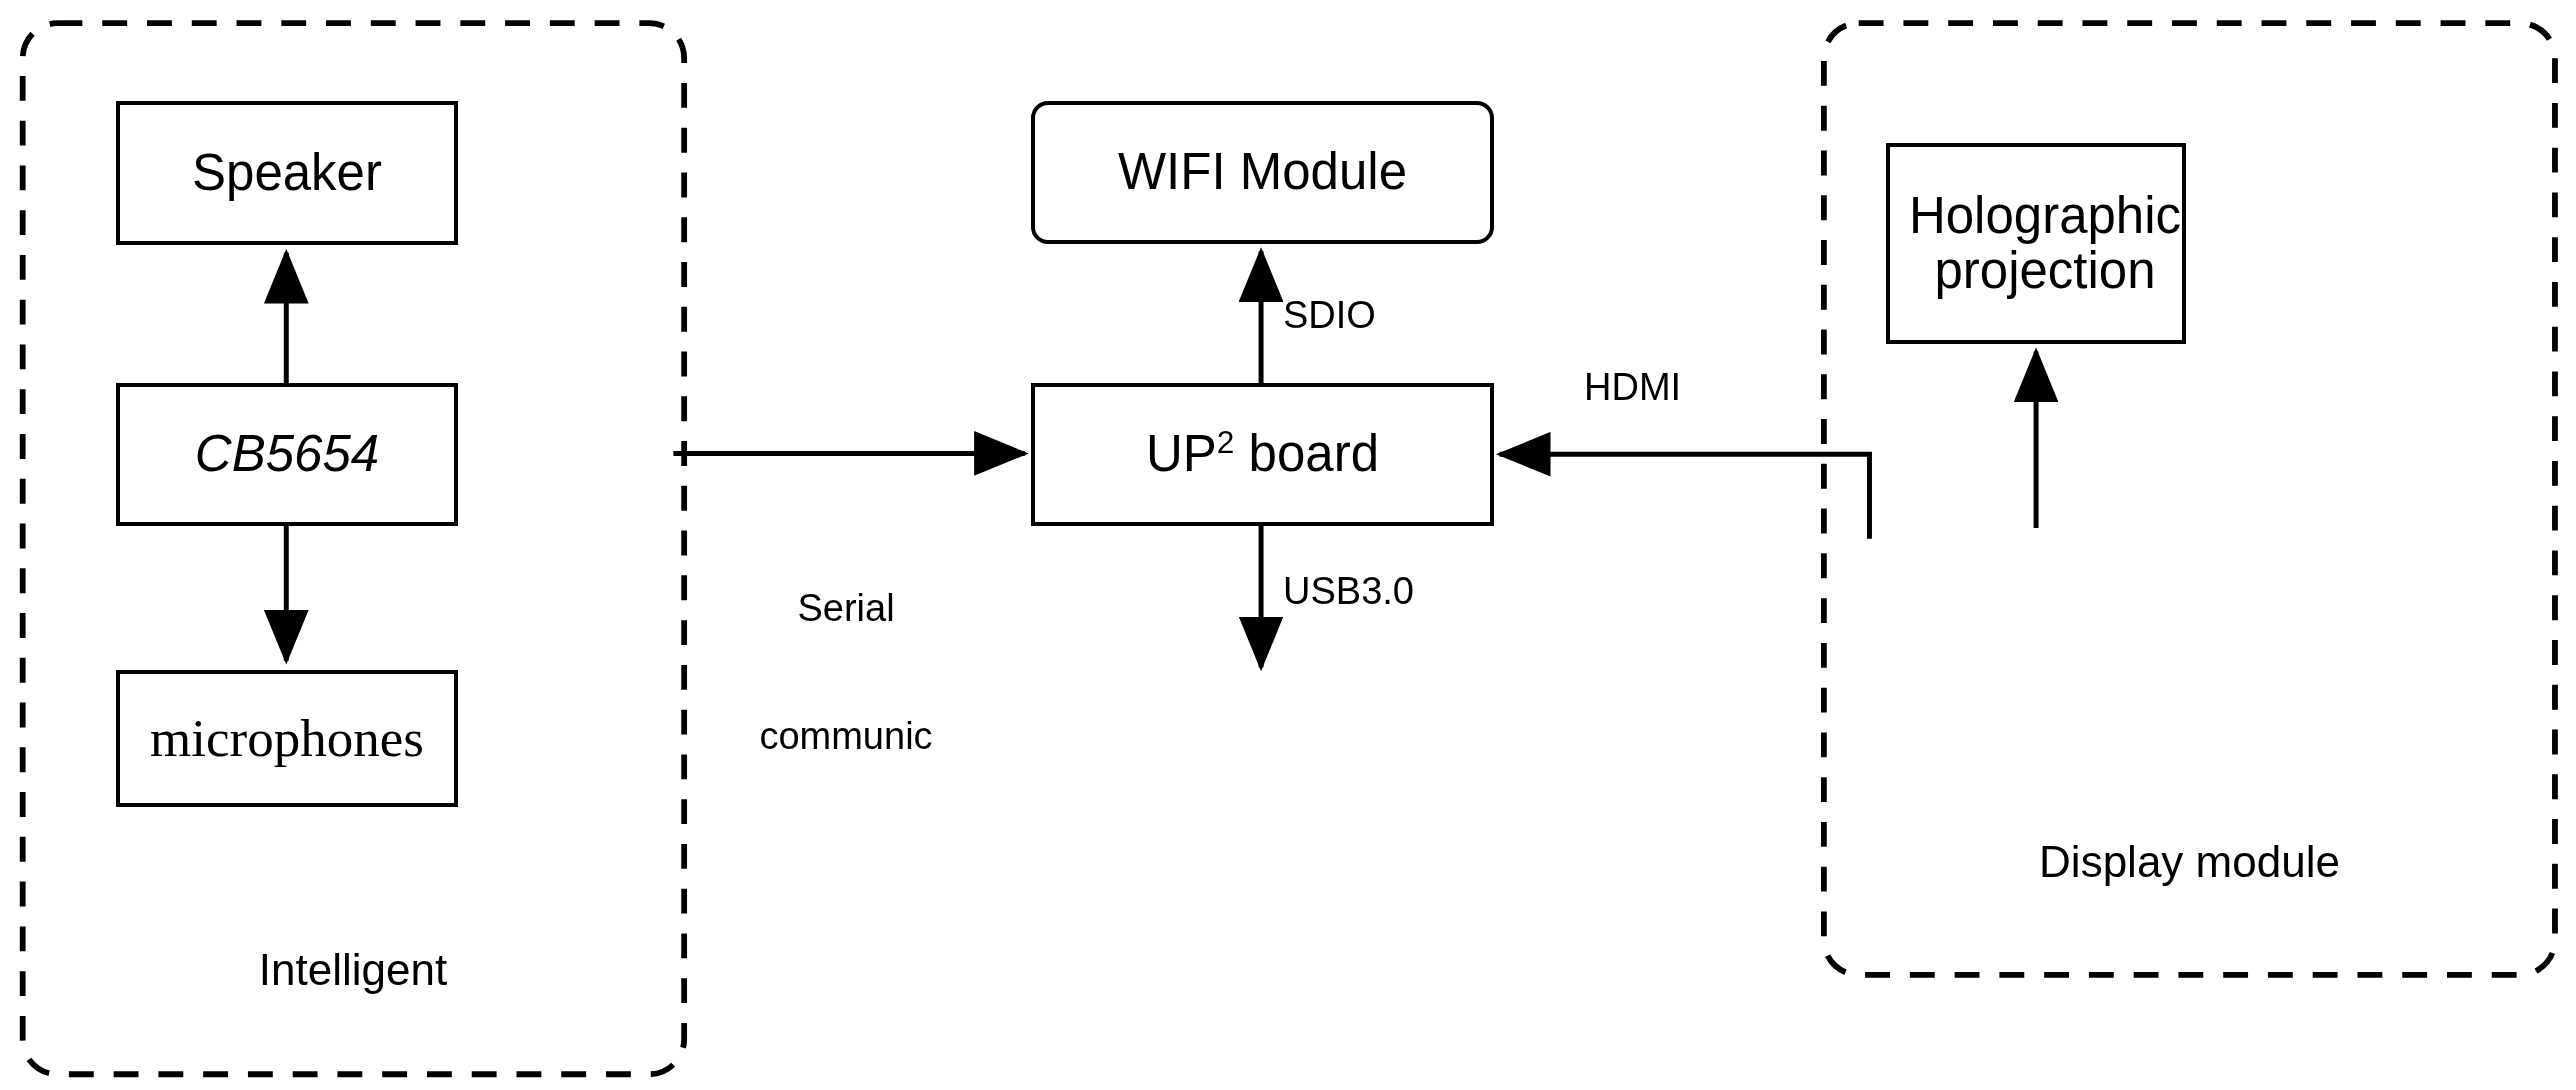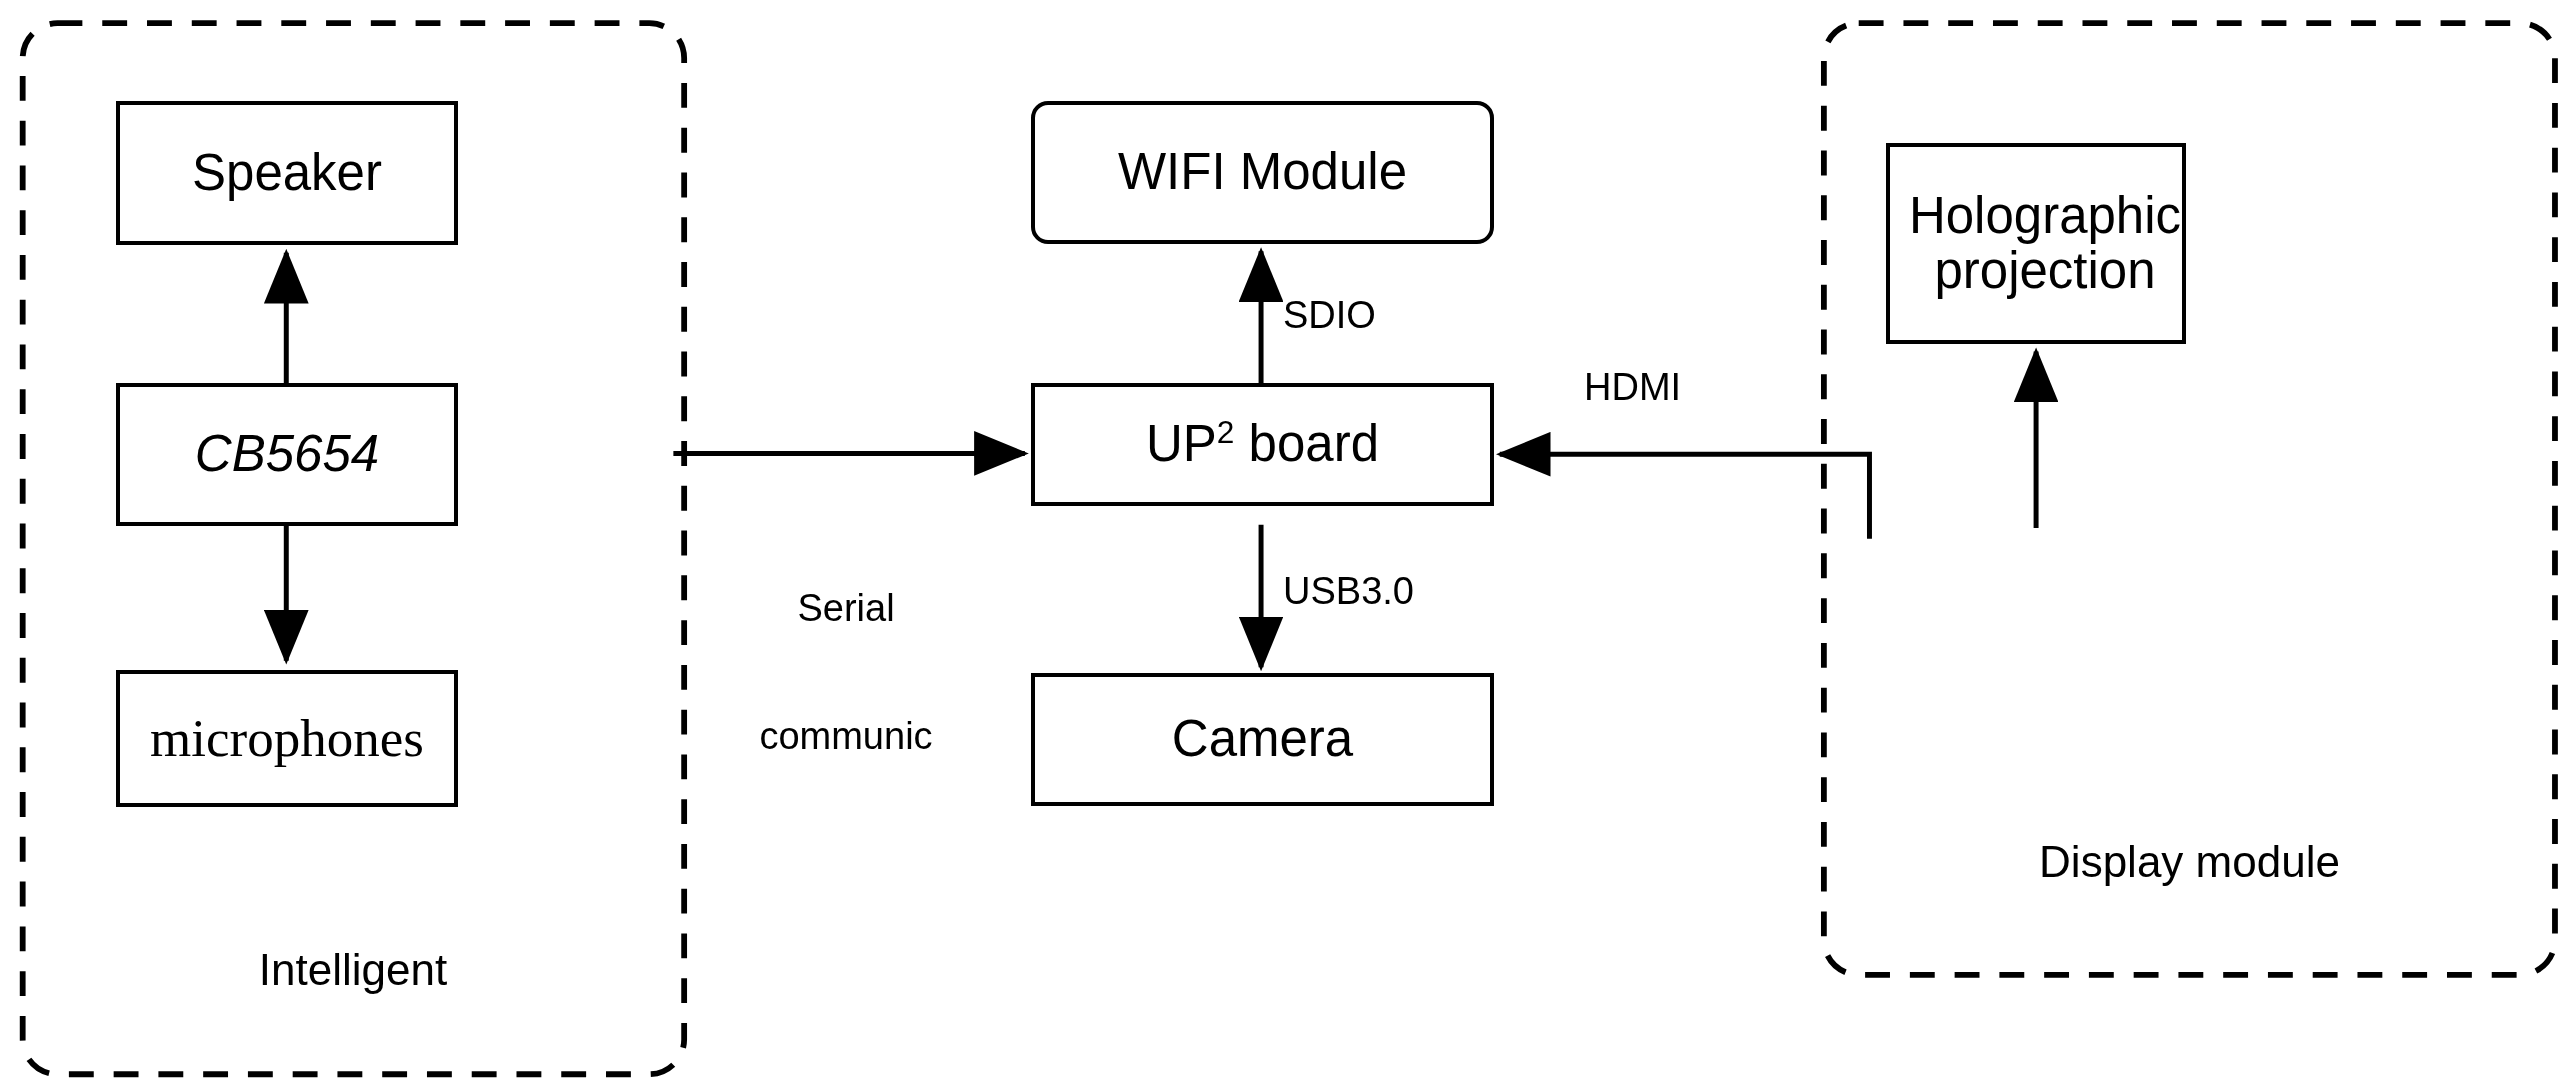--- a/index.html
+++ b/index.html
@@ -104,27 +104,24 @@
   </div>
 
   <div class="node-box serif" style="left:116px; top:670px; width:342px; height:137px;">
     <span>microphones</span>
   </div>
 
   <div class="node-box" style="left:1031px; top:101px; width:463px; height:143px;border-radius:17px;">
     <span>WIFI Module</span>
   </div>
 
-  <div class="node-box" style="left:1031px; top:383px; width:463px; height:123px;">
+  <div class="node-box" style="left:1031px; top:383px; width:463px; height:143px;">
     <span><span>UP</span><span class="sup2">2</span><span> board</span></span>
   </div>
 
-  <div class="node-box" style="left:1031px; top:673px; width:463px; height:133px;">
-    <span>Camera</span>
-  </div>
 
   <div class="node-box" style="left:1886px; top:143px; width:300px; height:201px; white-space:pre-line;padding-left:18px;">
     <span>Holographic
 projection</span>
   </div>
 
 
   <div class="edge-label" style="left:709px; top:502px; width:274px;">
     <div>Serial</div>
     <div>communic</div>

